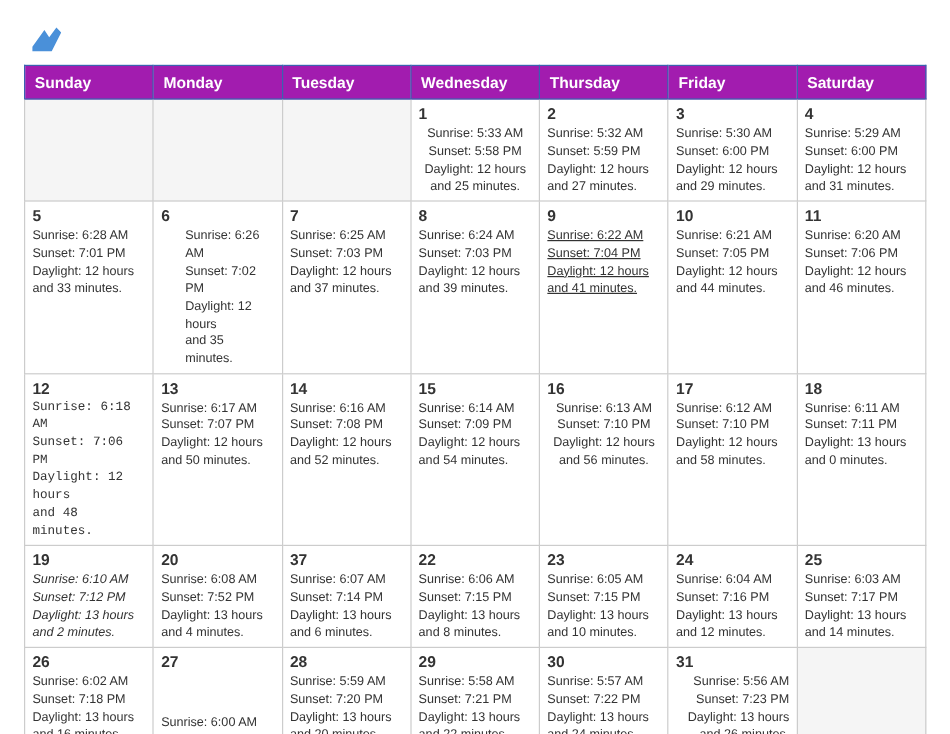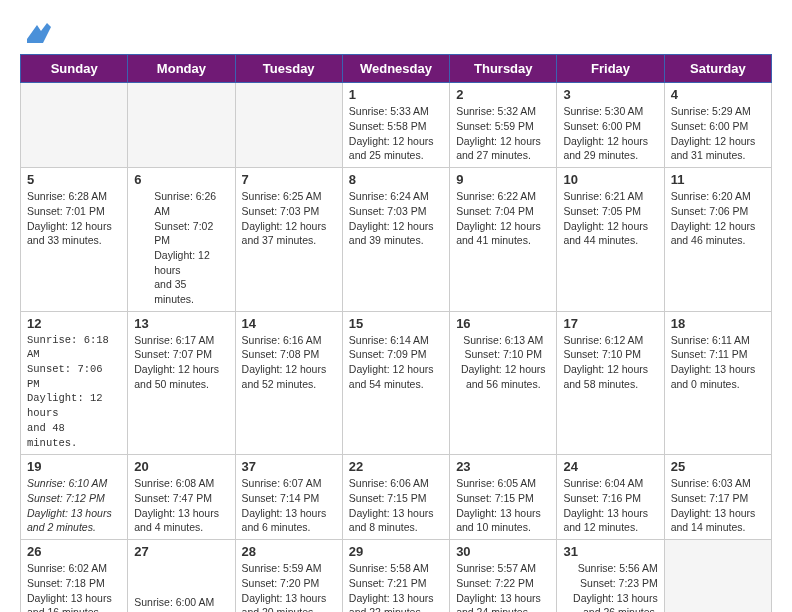--- a/index.html
+++ b/index.html
@@ -41,23 +41,23 @@
       font-size: 16px;
       color: #333;
       font-weight: bold;
     }
     table {
       width: 100%;
       border-collapse: collapse;
       border: 1px solid #ccc;
     }
     th {
-      background-color: #701a75;
+      background-color: #a21caf;
       color: #fff;
-      text-align: center;
+      text-align: left;
       padding: 6px 8px;
       font-size: 13px;
       border: 1px solid #3a62b0;
     }
     td {
       vertical-align: top;
       border: 1px solid #ccc;
       padding: 4px 6px;
       width: calc(100% / 7);
       height: 85px;
@@ -114,21 +114,21 @@
         <th>Saturday</th>
       </tr>
   </thead>
   <tbody id="calendar-body">
   <tr>
         <td class="empty"></td>
         <td class="empty"></td>
         <td class="empty"></td>
         <td>
           <span class="day-num">1</span>
-          <div class="day-info" style="white-space: pre-line;">Sunrise: 5:33 AM
+          <div class="day-info" style="white-space: pre-line; text-align: center;">Sunrise: 5:33 AM
 Sunset: 5:58 PM
 Daylight: 12 hours
 and 25 minutes.</div>
         </td>
         <td>
           <span class="day-num">2</span>
           <div class="day-info" style="white-space: pre-line;">Sunrise: 5:32 AM
 Sunset: 5:59 PM
 Daylight: 12 hours
 and 27 minutes.</div>
@@ -172,21 +172,21 @@
         </td>
         <td>
           <span class="day-num">8</span>
           <div class="day-info" style="white-space: pre-line;">Sunrise: 6:24 AM
 Sunset: 7:03 PM
 Daylight: 12 hours
 and 39 minutes.</div>
         </td>
         <td>
           <span class="day-num">9</span>
-          <div class="day-info" style="white-space: pre-line;">Sunrise: 6:22 AM
+          <div class="day-info" style="white-space: pre-line; text-decoration: underline;">Sunrise: 6:22 AM
 Sunset: 7:04 PM
 Daylight: 12 hours
 and 41 minutes.</div>
         </td>
         <td>
           <span class="day-num">10</span>
           <div class="day-info" style="white-space: pre-line;">Sunrise: 6:21 AM
 Sunset: 7:05 PM
 Daylight: 12 hours
 and 44 minutes.</div>
@@ -254,21 +254,21 @@
         <td>
           <span class="day-num">19</span>
           <div class="day-info" style="white-space: pre-line; font-style: italic;">Sunrise: 6:10 AM
 Sunset: 7:12 PM
 Daylight: 13 hours
 and 2 minutes.</div>
         </td>
         <td>
           <span class="day-num">20</span>
           <div class="day-info" style="white-space: pre-line;">Sunrise: 6:08 AM
-Sunset: 7:47 PM
+Sunset: 7:52 PM
 Daylight: 13 hours
 and 4 minutes.</div>
         </td>
         <td>
           <span class="day-num">37</span>
           <div class="day-info" style="white-space: pre-line;">Sunrise: 6:07 AM
 Sunset: 7:14 PM
 Daylight: 13 hours
 and 6 minutes.</div>
         </td>

